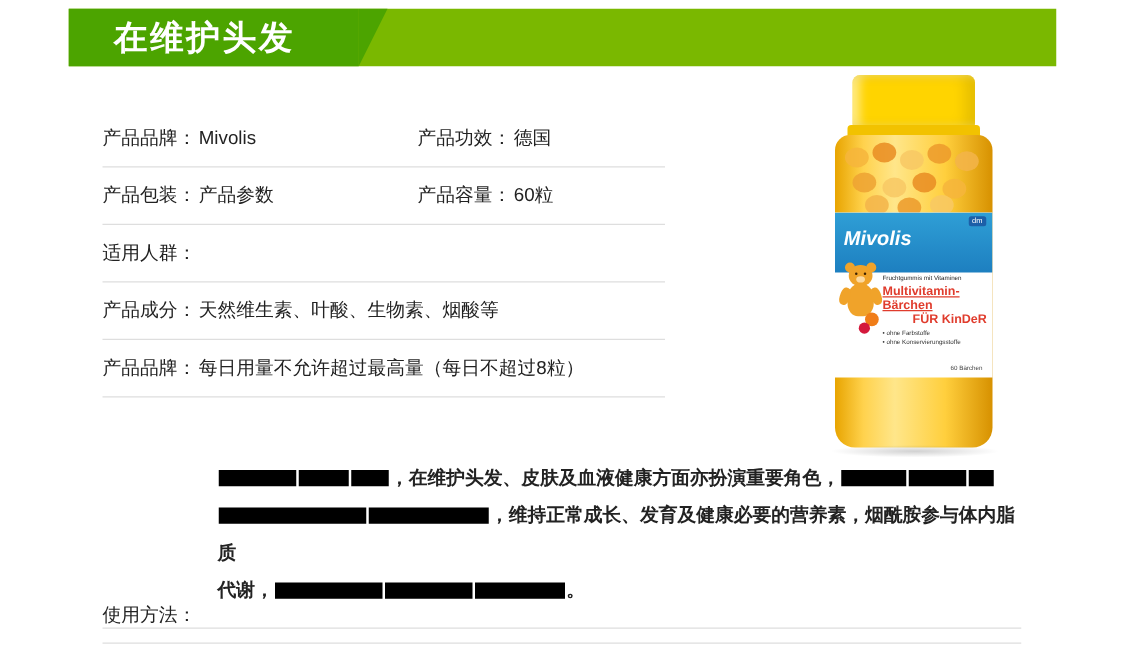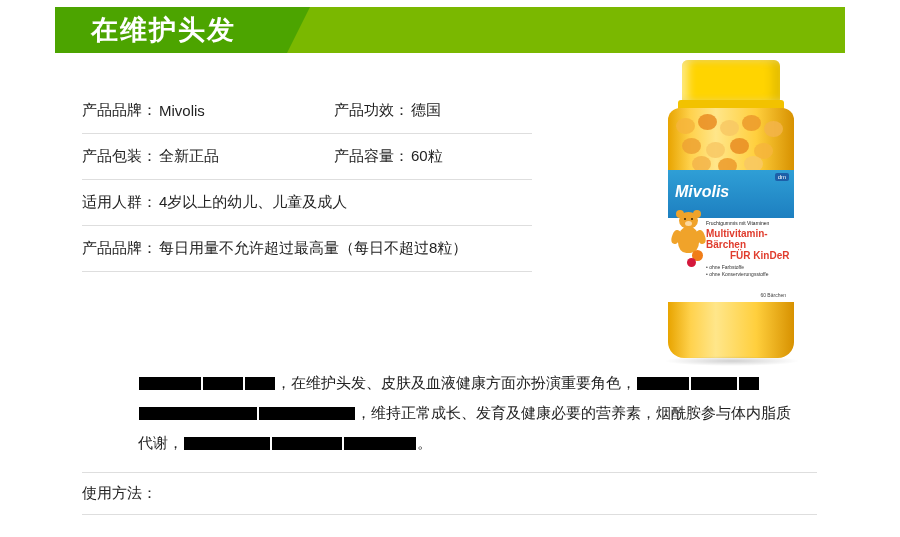--- a/index.html
+++ b/index.html
@@ -111,21 +111,22 @@
     top: 472px;
     height: 42px;
     display: flex;
     align-items: center;
   }
   .efficacy-label {
     float: left;
     width: 92px;
   }
   .efficacy-text {
-    margin-left: 56px;
+    margin-left: 92px;
+    font-weight: bold;
   }
   .redact {
     display: inline-block;
     background: #000;
     vertical-align: middle;
     height: 13px;
     margin: 0 1px;
     position: relative;
     top: -1px;
   }
@@ -226,20 +227,21 @@
     position: absolute;
     left: 38px;
     top: 58px;
     font-size: 10px;
     font-weight: bold;
     color: #1d7fc0;
     line-height: 11px;
   }
   .label-main .red {
     color: #e03c2d;
+    text-decoration: underline;
   }
   .label-kinder {
     position: absolute;
     left: 38px;
     top: 80px;
     font-size: 10px;
     font-weight: bold;
     color: #e03c2d;
     padding-left: 24px;
   }
@@ -359,35 +361,40 @@
     </div>
     <div class="cell">
       <span class="spec-label">产品功效：</span>
       <span class="spec-value">德国</span>
     </div>
   </div>
 
   <div class="spec-row">
     <div class="cell left">
       <span class="spec-label">产品包装：</span>
-      <span class="spec-value">全新正品</span>
+      <span class="spec-value">产品参数</span>
     </div>
     <div class="cell">
       <span class="spec-label">产品容量：</span>
       <span class="spec-value">60粒</span>
     </div>
   </div>
 
   <div class="spec-row">
     <div class="cell">
       <span class="spec-label">适用人群：</span>
-      <span class="spec-value">4岁以上的幼儿、儿童及成人</span>
-    </div>
-  </div>
-
+    </div>
+  </div>
+
+  <div class="spec-row">
+    <div class="cell">
+      <span class="spec-label">产品成分：</span>
+      <span class="spec-value">天然维生素、叶酸、生物素、烟酸等</span>
+    </div>
+  </div>
 
   <div class="spec-row">
     <div class="cell">
       <span class="spec-label">产品品牌：</span>
       <span class="spec-value">每日用量不允许超过最高量（每日不超过8粒）</span>
     </div>
   </div>
 
 </div>
 

